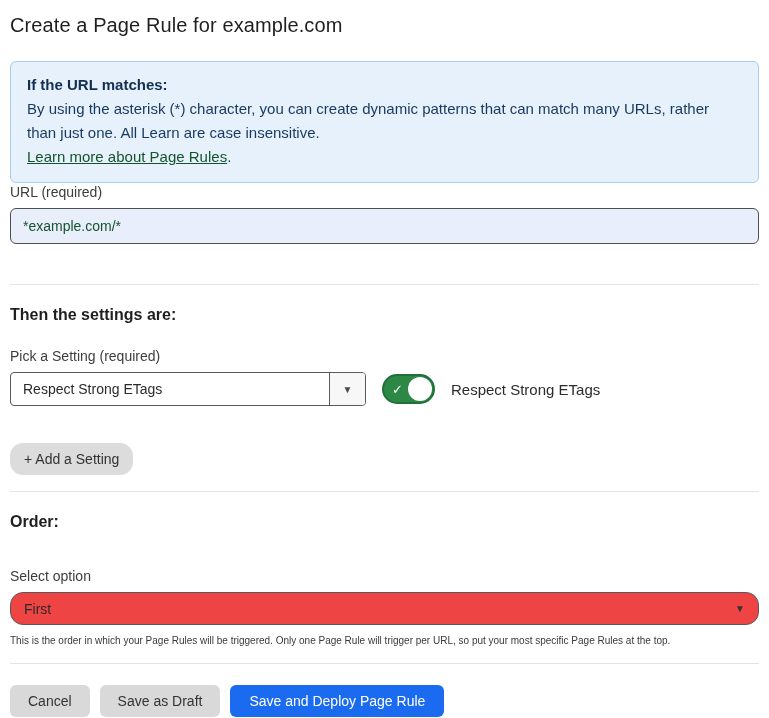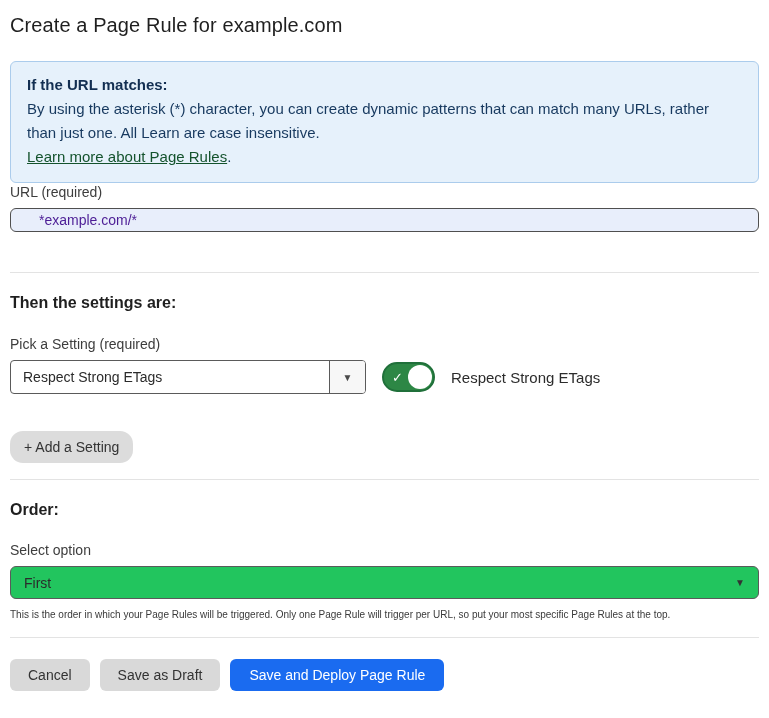--- a/index.html
+++ b/index.html
@@ -48,27 +48,27 @@
   .field-label {
     font-size: 14px;
     color: #3d3d3d;
     line-height: 18px;
   }
   .url-label { }
 
   .url-input {
     margin-top: 7px;
     width: 100%;
-    height: 24px;
+    height: 36px;
     background: #e8eefb;
     border: 1px solid #4f4f4f;
     border-radius: 6px;
-    padding: 0 28px;
-    font-size: 14px;
-    color: #4c1d95;
+    padding: 0 12px;
+    font-size: 14px;
+    color: #14532d;
     font-family: "Liberation Sans", "DejaVu Sans", sans-serif;
     outline: none;
   }
 
   .divider {
     border: none;
     border-top: 1px solid #e3e3e3;
     height: 0;
   }
   .divider-1 { margin-top: 40px; }
@@ -166,29 +166,29 @@
     background: #dcdcdc;
     color: #333333;
     border: none;
     border-radius: 13px;
     padding: 8px 14px;
     font-size: 14px;
     font-family: "Liberation Sans", "DejaVu Sans", sans-serif;
     cursor: pointer;
   }
 
-  .order-select-label { margin-top: 21px; }
+  .order-select-label { margin-top: 35px; }
 
   .order-select {
     margin-top: 7px;
     width: 100%;
     height: 33px;
     border: 1px solid #5a5a5a;
-    border-radius: 6px;
-    background: #22c55e;
+    border-radius: 13px;
+    background: #ef4444;
     display: flex;
     align-items: center;
     justify-content: space-between;
     padding: 0 13px;
     cursor: pointer;
   }
   .order-select .select-value {
     font-size: 14px;
     color: #2b2b2b;
   }

